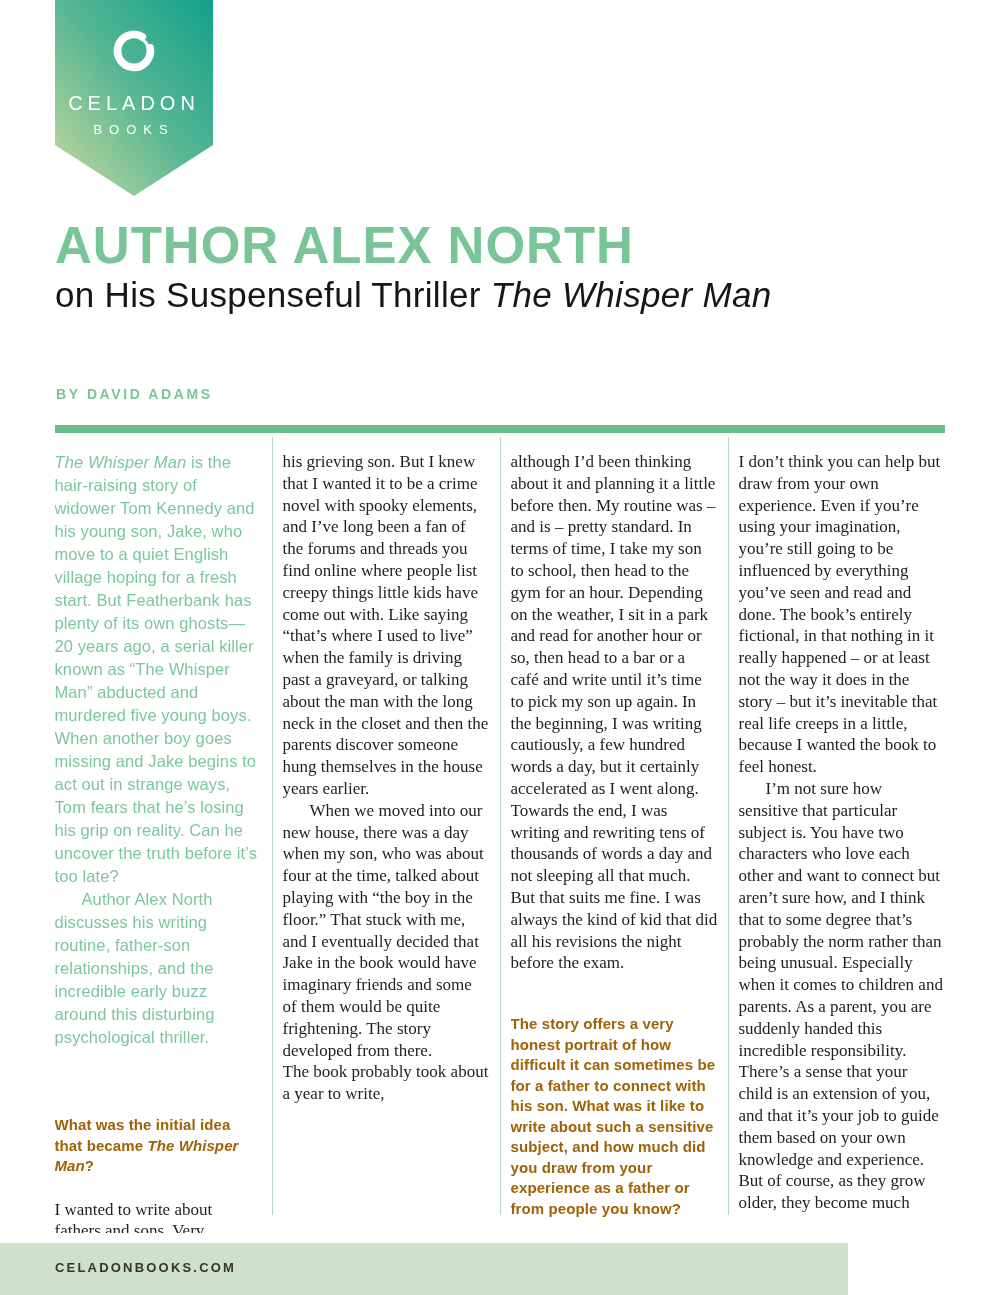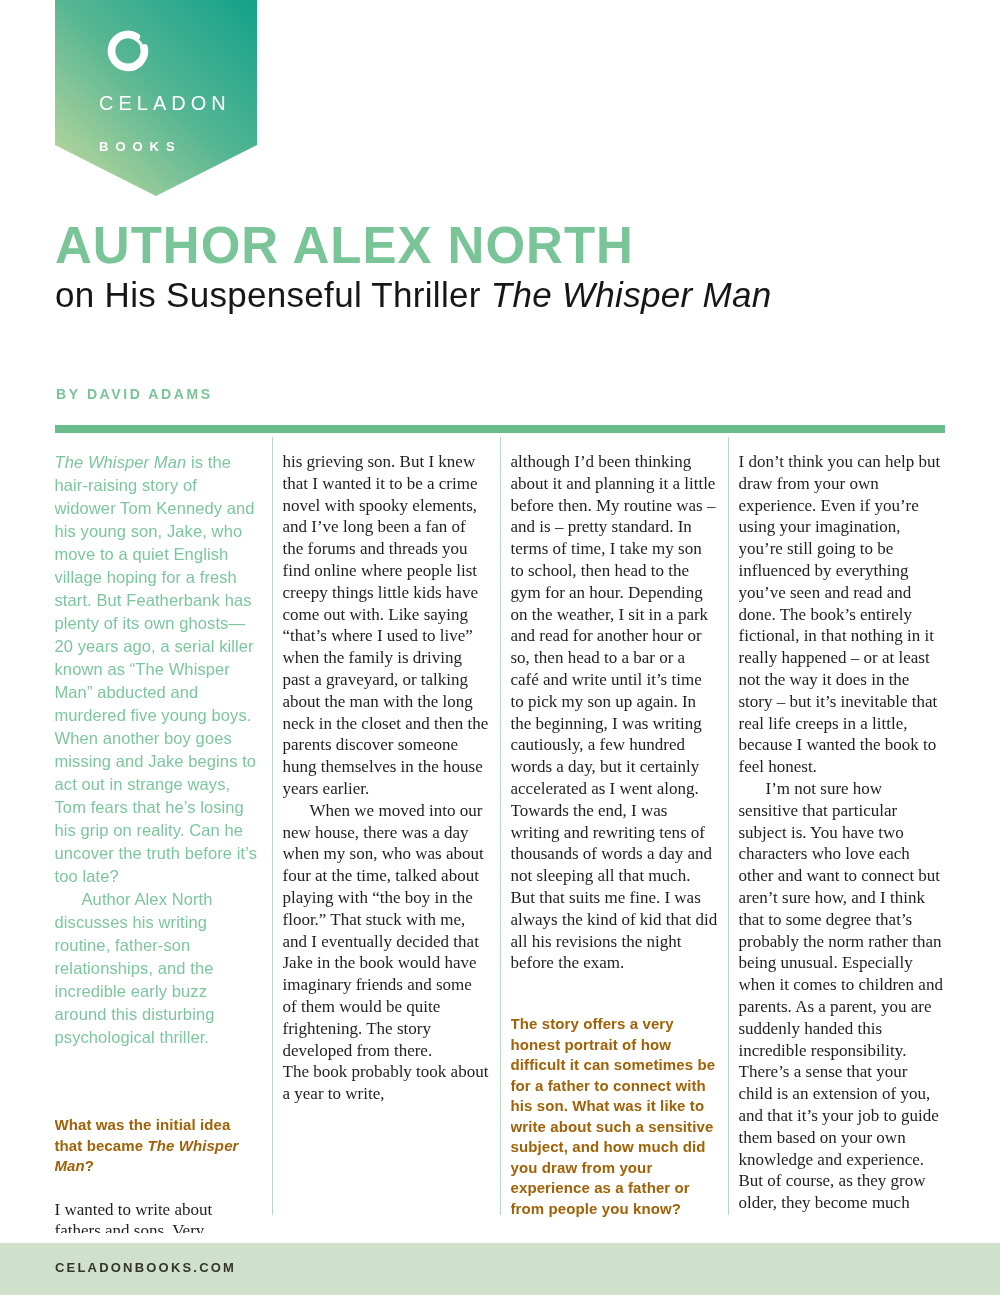--- a/index.html
+++ b/index.html
@@ -6,26 +6,25 @@
   body{
     width:1000px;height:1295px;position:relative;background:#ffffff;
     font-family:"Liberation Sans",sans-serif;overflow:hidden;
     -webkit-font-smoothing:antialiased;
   }
   
   .logo-banner{
     position:absolute;left:55px;top:0;width:158px;height:196px;
     clip-path:polygon(0 0,100% 0,100% 74%,50% 100%,0 74%);
     background:linear-gradient(to bottom left,#12a18a 0%,#56b693 48%,#c9db9e 100%);
-    text-align:left;
-    padding-left:44px;
+    text-align:center;
   }
   .logo-mark{margin-top:20px;}
   .logo-name{color:#fff;font-size:20px;letter-spacing:5px;margin-top:10px;font-weight:400;}
-  .logo-sub{color:#fff;font-size:13px;letter-spacing:7px;margin-top:24px;font-weight:700;}
+  .logo-sub{color:#fff;font-size:13px;letter-spacing:7px;margin-top:7px;font-weight:400;}
   
   .title{
     position:absolute;left:55px;top:216px;font-size:51px;font-weight:700;
     color:#79c597;letter-spacing:1px;white-space:nowrap;
   }
   .subtitle{
     position:absolute;left:55px;top:270px;font-size:35px;font-weight:300;
     color:#161616;line-height:50px;letter-spacing:0.3px;white-space:nowrap;
   }
   .subtitle em{font-style:italic;}
@@ -39,21 +38,21 @@
   .col{width:207px;padding-top:14px;overflow:hidden;box-sizing:border-box;flex-shrink:0;}
   .col-divider{width:1px;height:778px;background:#b7d8c2;margin:0 10px;flex-shrink:0;}
   .col p{margin:0;}
   .intro{color:#7cc69e;font-size:16.5px;line-height:23px;letter-spacing:0.1px;}
   .answer{font-family:"Liberation Serif",serif;font-size:17px;line-height:21.8px;color:#1f1f1f;}
   .question{font-size:15px;line-height:20.5px;font-weight:700;color:#a16207;letter-spacing:0.1px;margin-top:40px !important;}
   .question.gap-lg{margin-top:66px !important;}
   .question + .answer{margin-top:22px;}
   .indent{text-indent:27px;}
   
-  .footer{position:absolute;left:0;top:1243px;width:1000px;height:52px;background:#cfe1cb;}
+  .footer{position:absolute;left:0;top:1243px;width:848px;height:52px;background:#cfe1cb;}
   .footer-text{
     position:absolute;left:55px;top:17px;font-size:13px;font-weight:700;
     letter-spacing:2.2px;color:#34342d;
   }
 </style>
 </head>
 <body>
 
 <div class="logo-banner">
   <div class="logo-mark">

